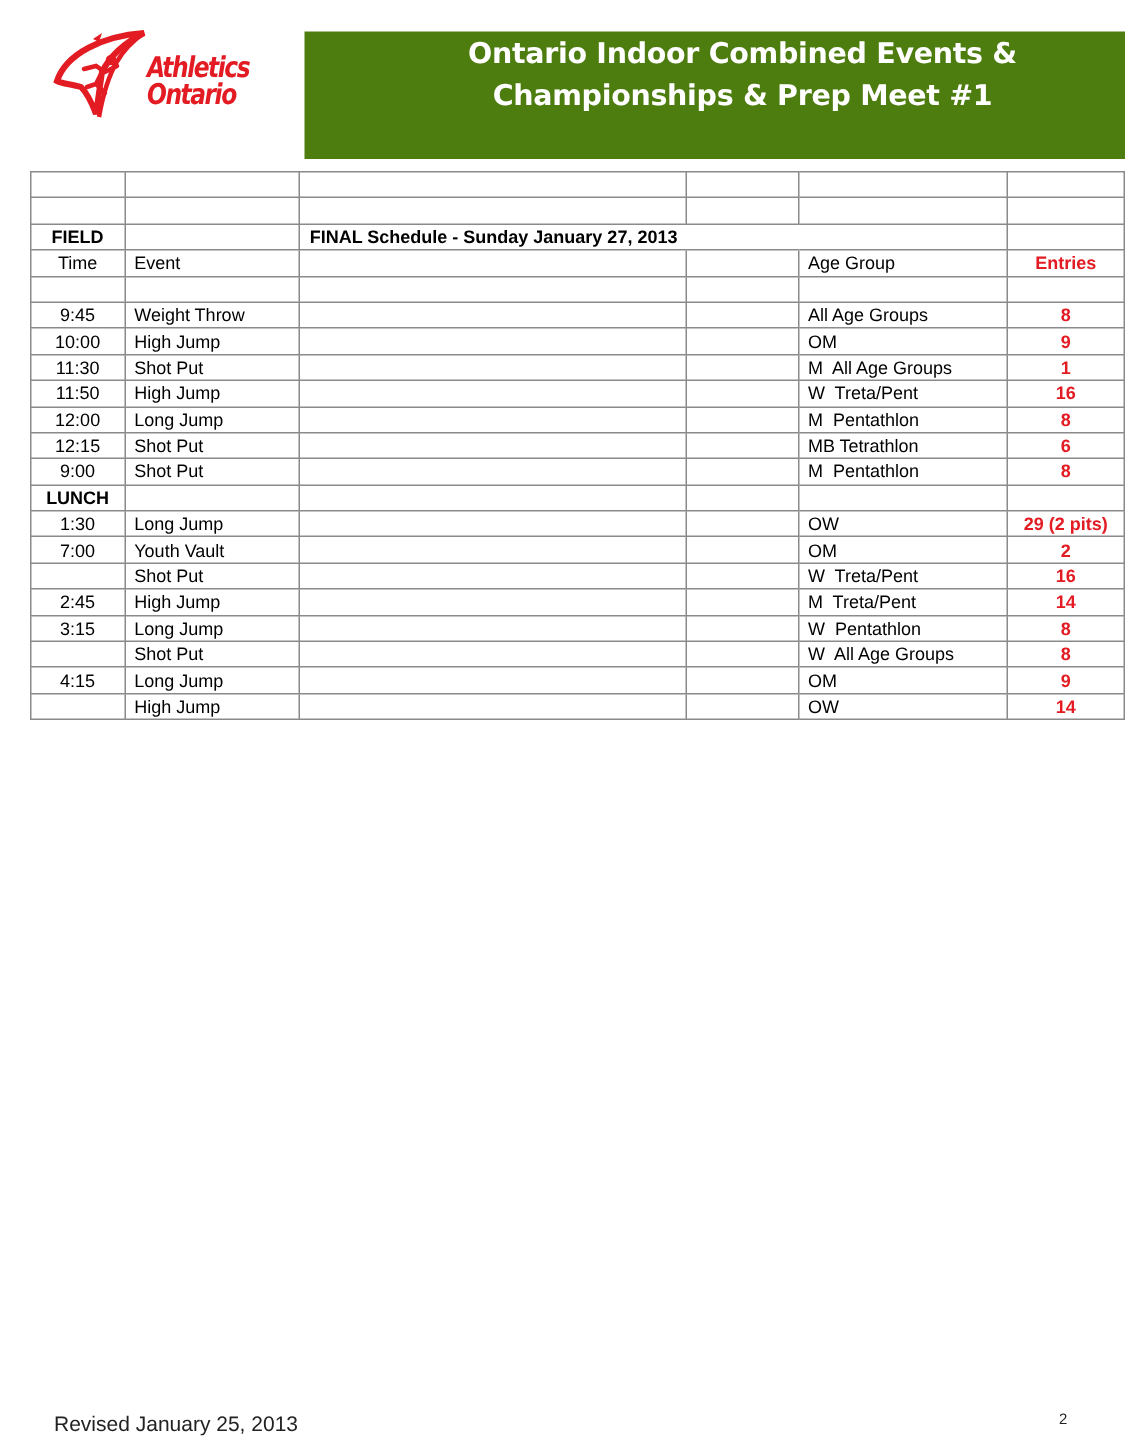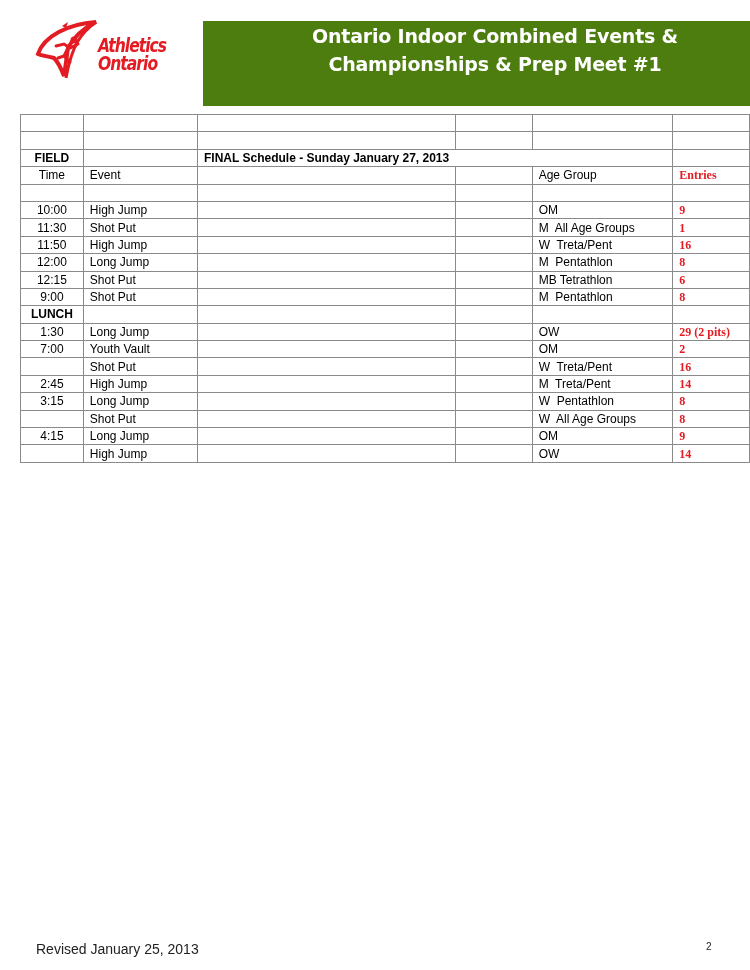--- a/index.html
+++ b/index.html
@@ -20,21 +20,21 @@
               font-family: "DejaVu Sans", sans-serif; font-weight: bold; font-size: 19px; line-height: 28px;
               padding-top: 1px; box-sizing: border-box; letter-spacing: -0.2px; }
     .banner div { white-space: nowrap; }
 
     
     .sched { position: absolute; left: 20px; top: 114px; border-collapse: collapse; table-layout: fixed;
              font-family: "Liberation Sans", sans-serif; font-size: 12px; }
     .sched td { border: 1px solid #8a8a8a; height: 16.4px; padding: 0 6px; white-space: nowrap;
                 overflow: visible; line-height: 16px; }
     .c-time { text-align: center; }
-    .c-entries { text-align: left; color: #e31b23; font-weight: bold; font-family: Liberation Serif, serif; }
+    .c-entries { text-align: center; color: #e31b23; font-weight: bold; }
     .bold { font-weight: bold; }
     .red { color: #e31b23; }
     .no-r { border-right: none !important; }
     .no-l { border-left: none !important; }
 
     
     .footer-left { position: absolute; left: 36px; top: 941px; font-size: 14px; color: #222; }
     .footer-right { position: absolute; left: 706px; top: 941px; font-size: 10px; color: #222; }
   </style>
 </head>
@@ -104,20 +104,28 @@
     <tr>
         <td></td>
         <td></td>
         <td></td>
         <td></td>
         <td></td>
         <td></td>
       </tr>
 
     <tr>
+      <td class="c-time">9:45</td>
+      <td>Weight Throw</td>
+      <td></td>
+        <td></td>
+      <td>All Age Groups</td>
+      <td class="c-entries">8</td>
+    </tr>
+    <tr>
       <td class="c-time">10:00</td>
       <td>High Jump</td>
       <td></td>
         <td></td>
       <td>OM</td>
       <td class="c-entries">9</td>
     </tr>
     <tr>
       <td class="c-time">11:30</td>
       <td>Shot Put</td>

